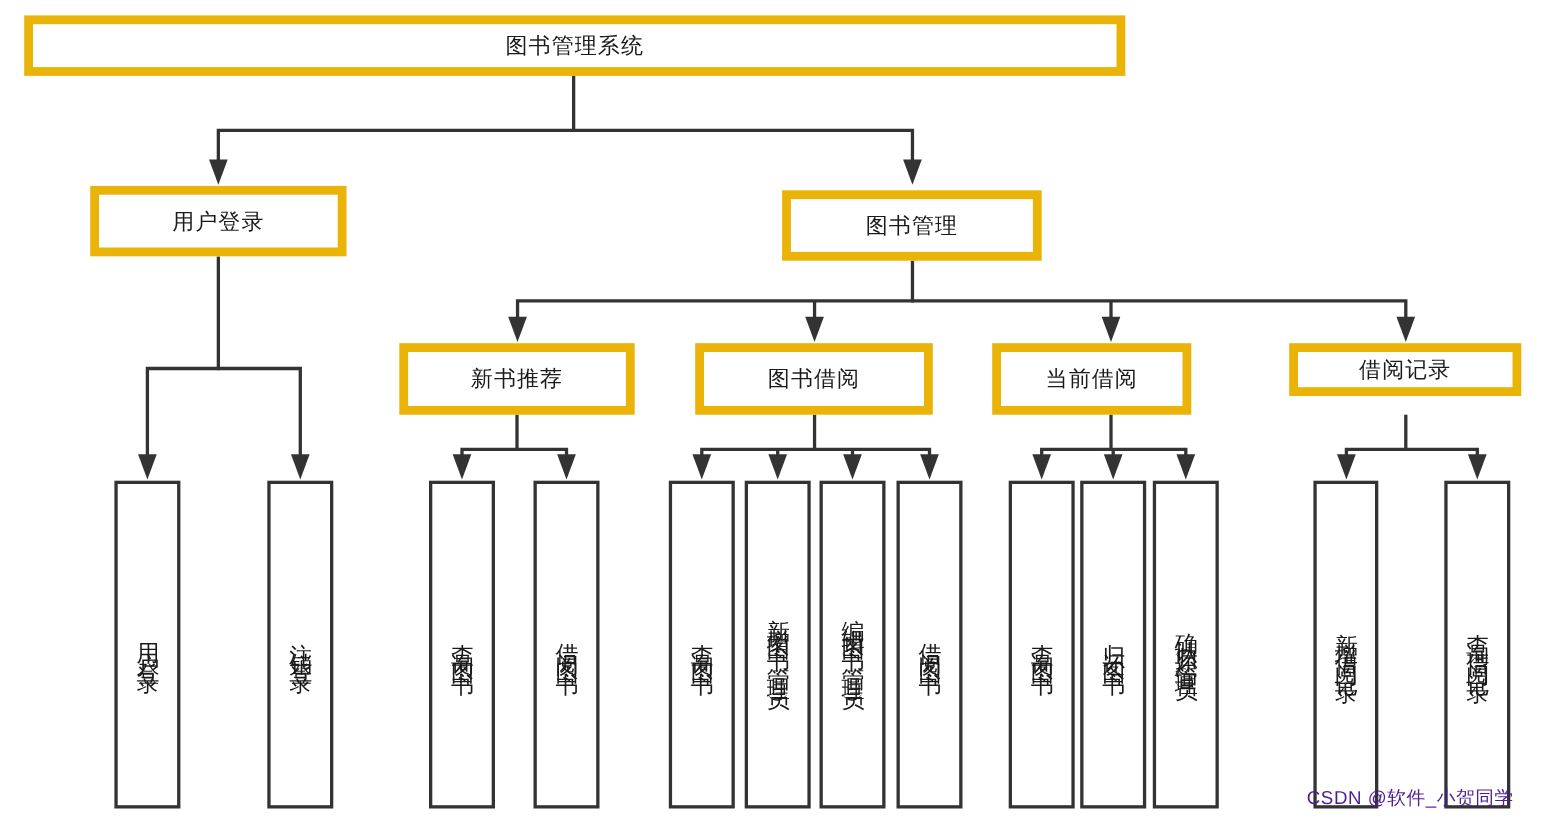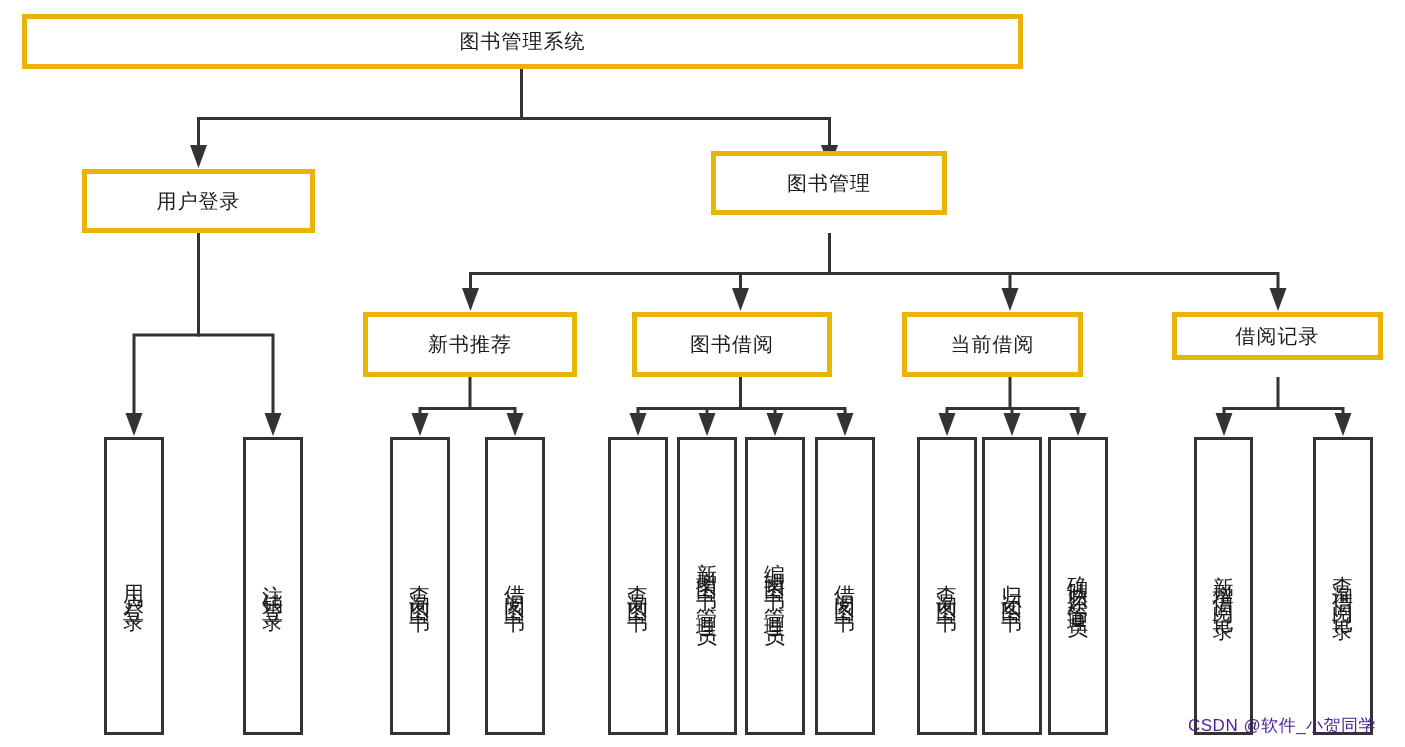--- a/index.html
+++ b/index.html
@@ -14,21 +14,21 @@
   }
   .wires {
     position: absolute;
     left: 0; top: 0;
     width: 1405px; height: 747px;
     pointer-events: none;
   }
   .hbox {
     position: absolute;
     box-sizing: border-box;
-    border: 5px solid #eab308;
+    border: 8px solid #eab308;
     background: #ffffff;
     display: flex;
     align-items: center;
     justify-content: center;
     font-size: 20px;
     letter-spacing: 1px;
     white-space: nowrap;
   }
   .vbox {
     position: absolute;
@@ -114,24 +114,24 @@
       <path d="M1278 377 V410"></path>
       <path d="M1224 416 V408.5 H1343 V416"></path>
       <path d="M1224 436 l-8.5 -23 h17 z" fill="#333333" stroke="none"></path>
       <path d="M1343 436 l-8.5 -23 h17 z" fill="#333333" stroke="none"></path>
     </g>
   </svg>
 
   <div class="hbox" style="left:22px; top:14px; width:1001px; height:55px;">图书管理系统</div>
 
   <div class="hbox" style="left:82px; top:169px; width:233px; height:64px;">用户登录</div>
-  <div class="hbox" style="left:711px; top:151px; width:236px; height:64px;">图书管理</div>
+  <div class="hbox" style="left:711px; top:173px; width:236px; height:64px;">图书管理</div>
 
   <div class="hbox" style="left:363px; top:312px; width:214px; height:65px;text-align:right;">新书推荐</div>
-  <div class="hbox" style="left:632px; top:312px; width:200px; height:65px;">图书借阅</div>
+  <div class="hbox" style="left:632px; top:312px; width:216px; height:65px;">图书借阅</div>
   <div class="hbox" style="left:902px; top:312px; width:181px; height:65px;">当前借阅</div>
   <div class="hbox" style="left:1172px; top:312px; width:211px; height:48px;">借阅记录</div>
 
   <div class="vbox" style="left:104px;">用户登录</div>
   <div class="vbox" style="left:243px;">注销登录</div>
 
   <div class="vbox" style="left:390px;">查询图书</div>
   <div class="vbox" style="left:485px;">借阅图书</div>
 
   <div class="vbox" style="left:608px;">查询图书</div>

